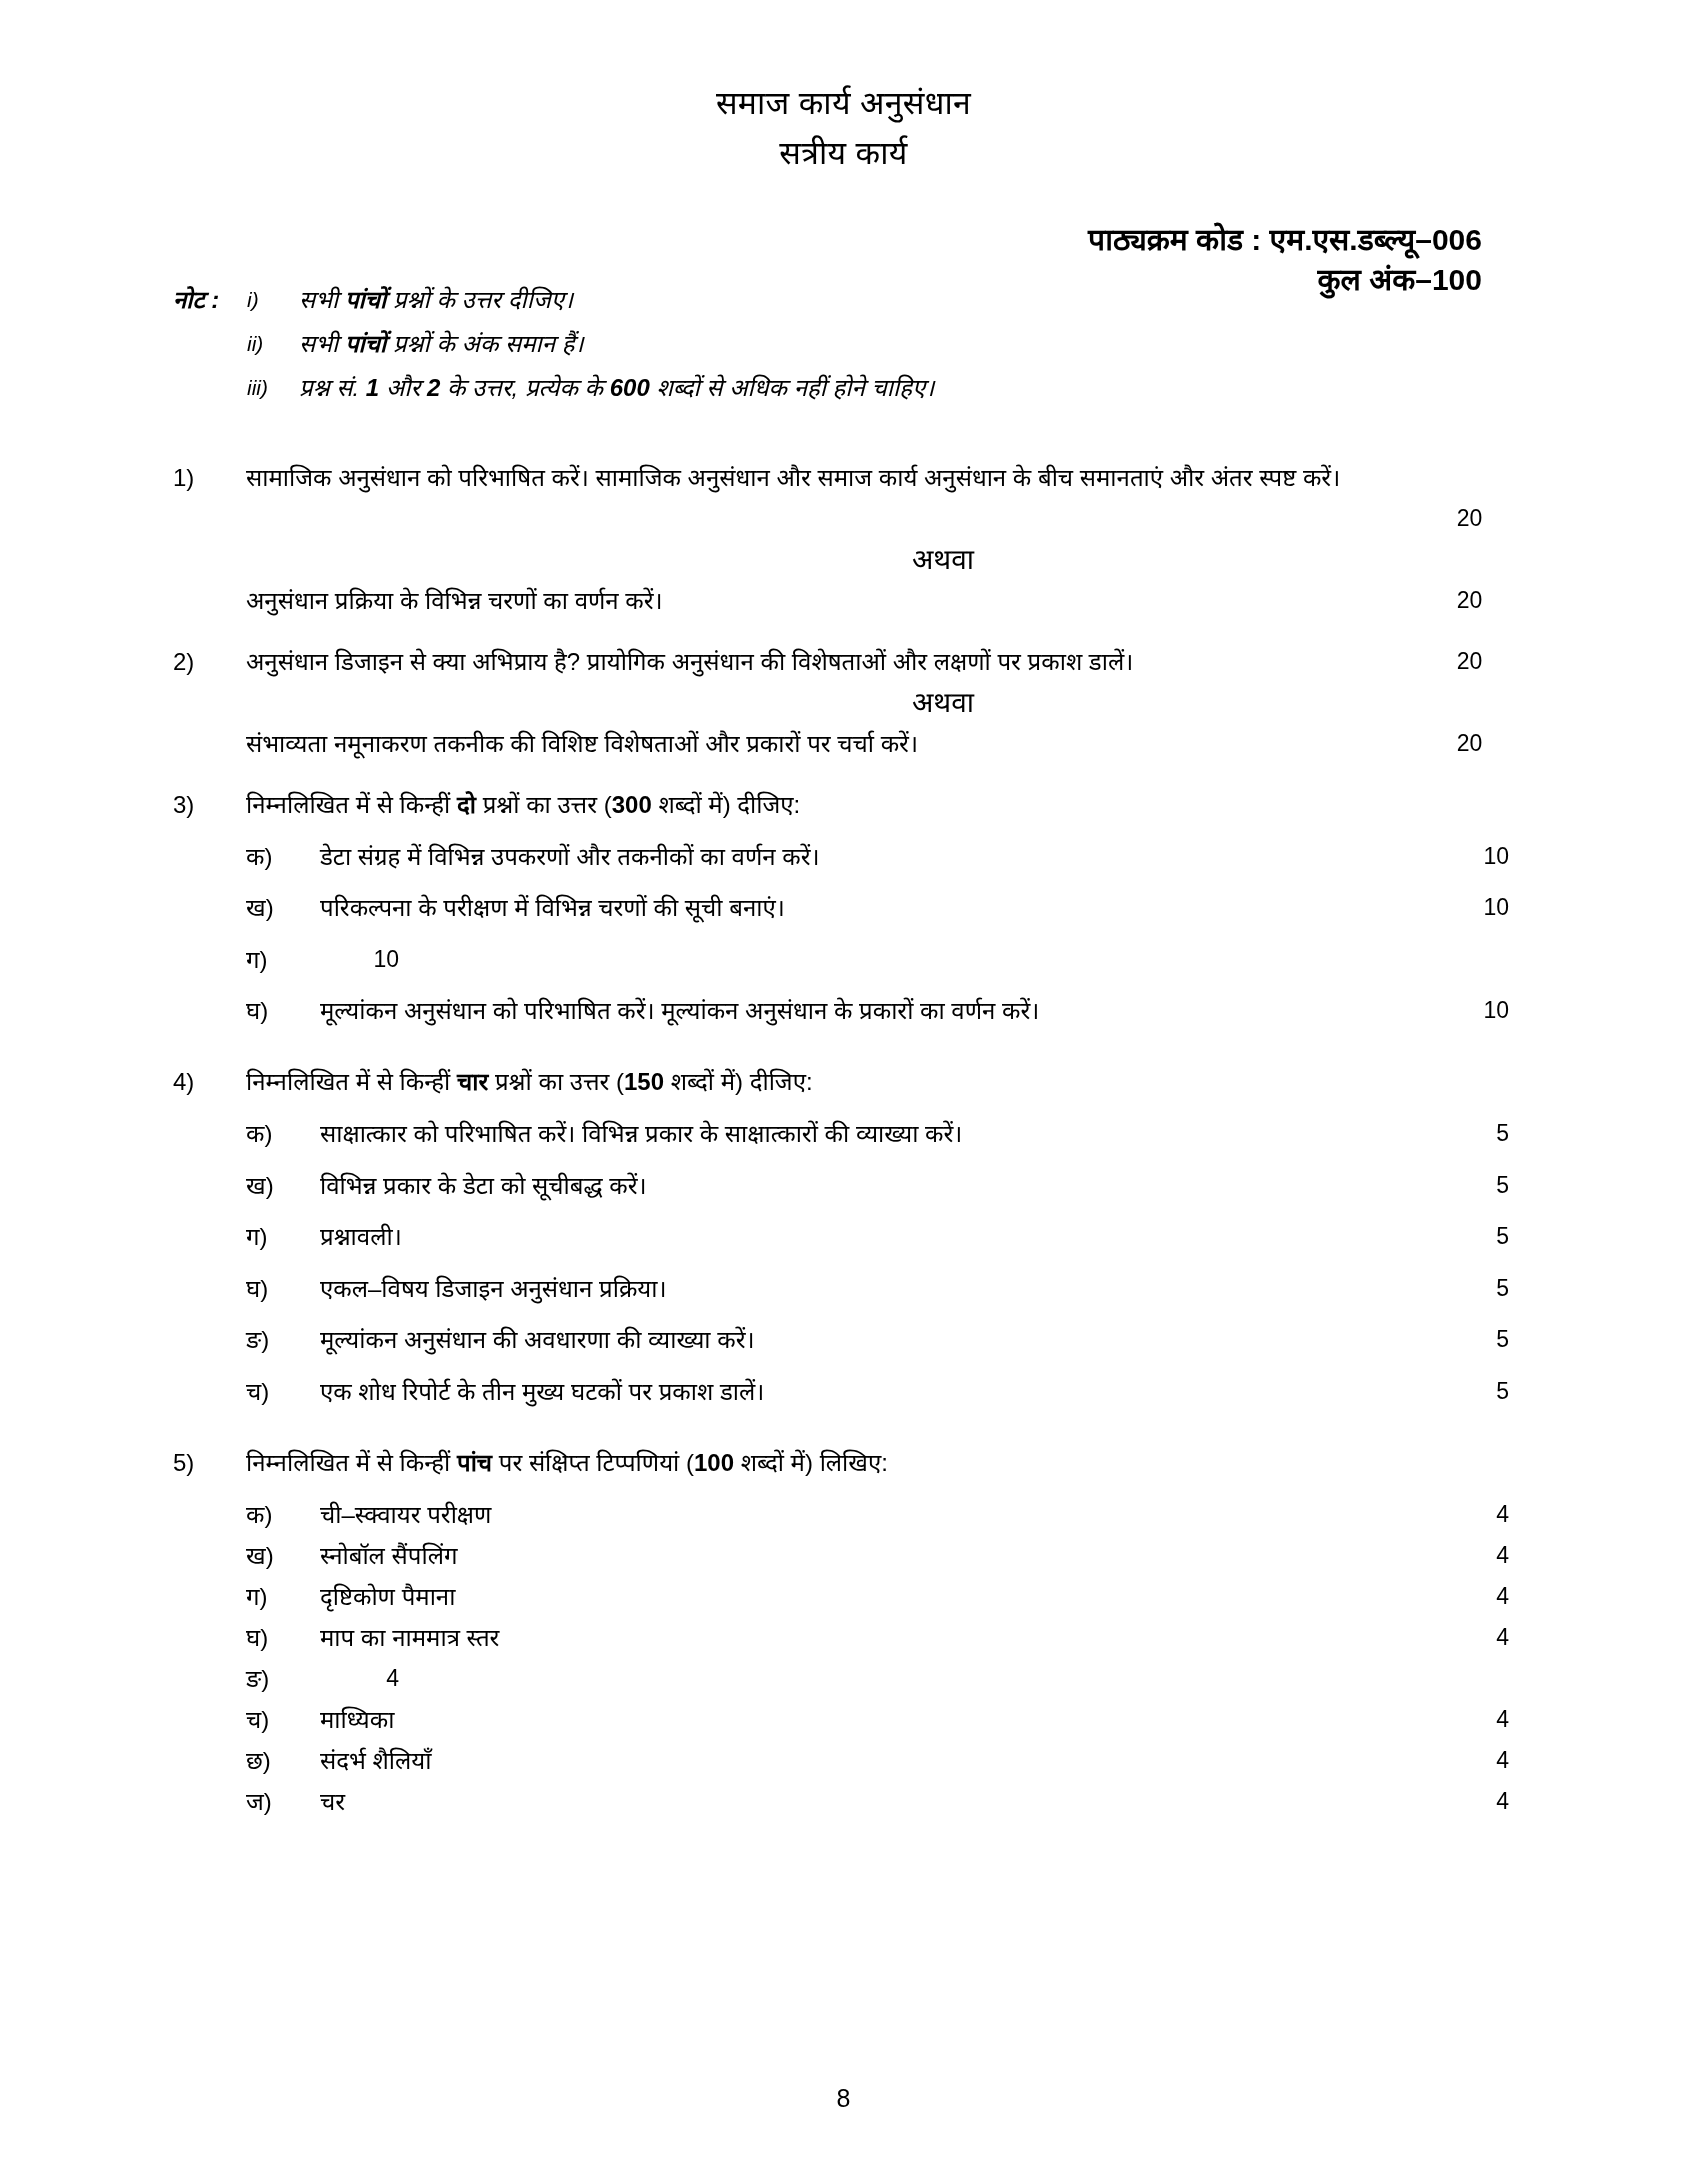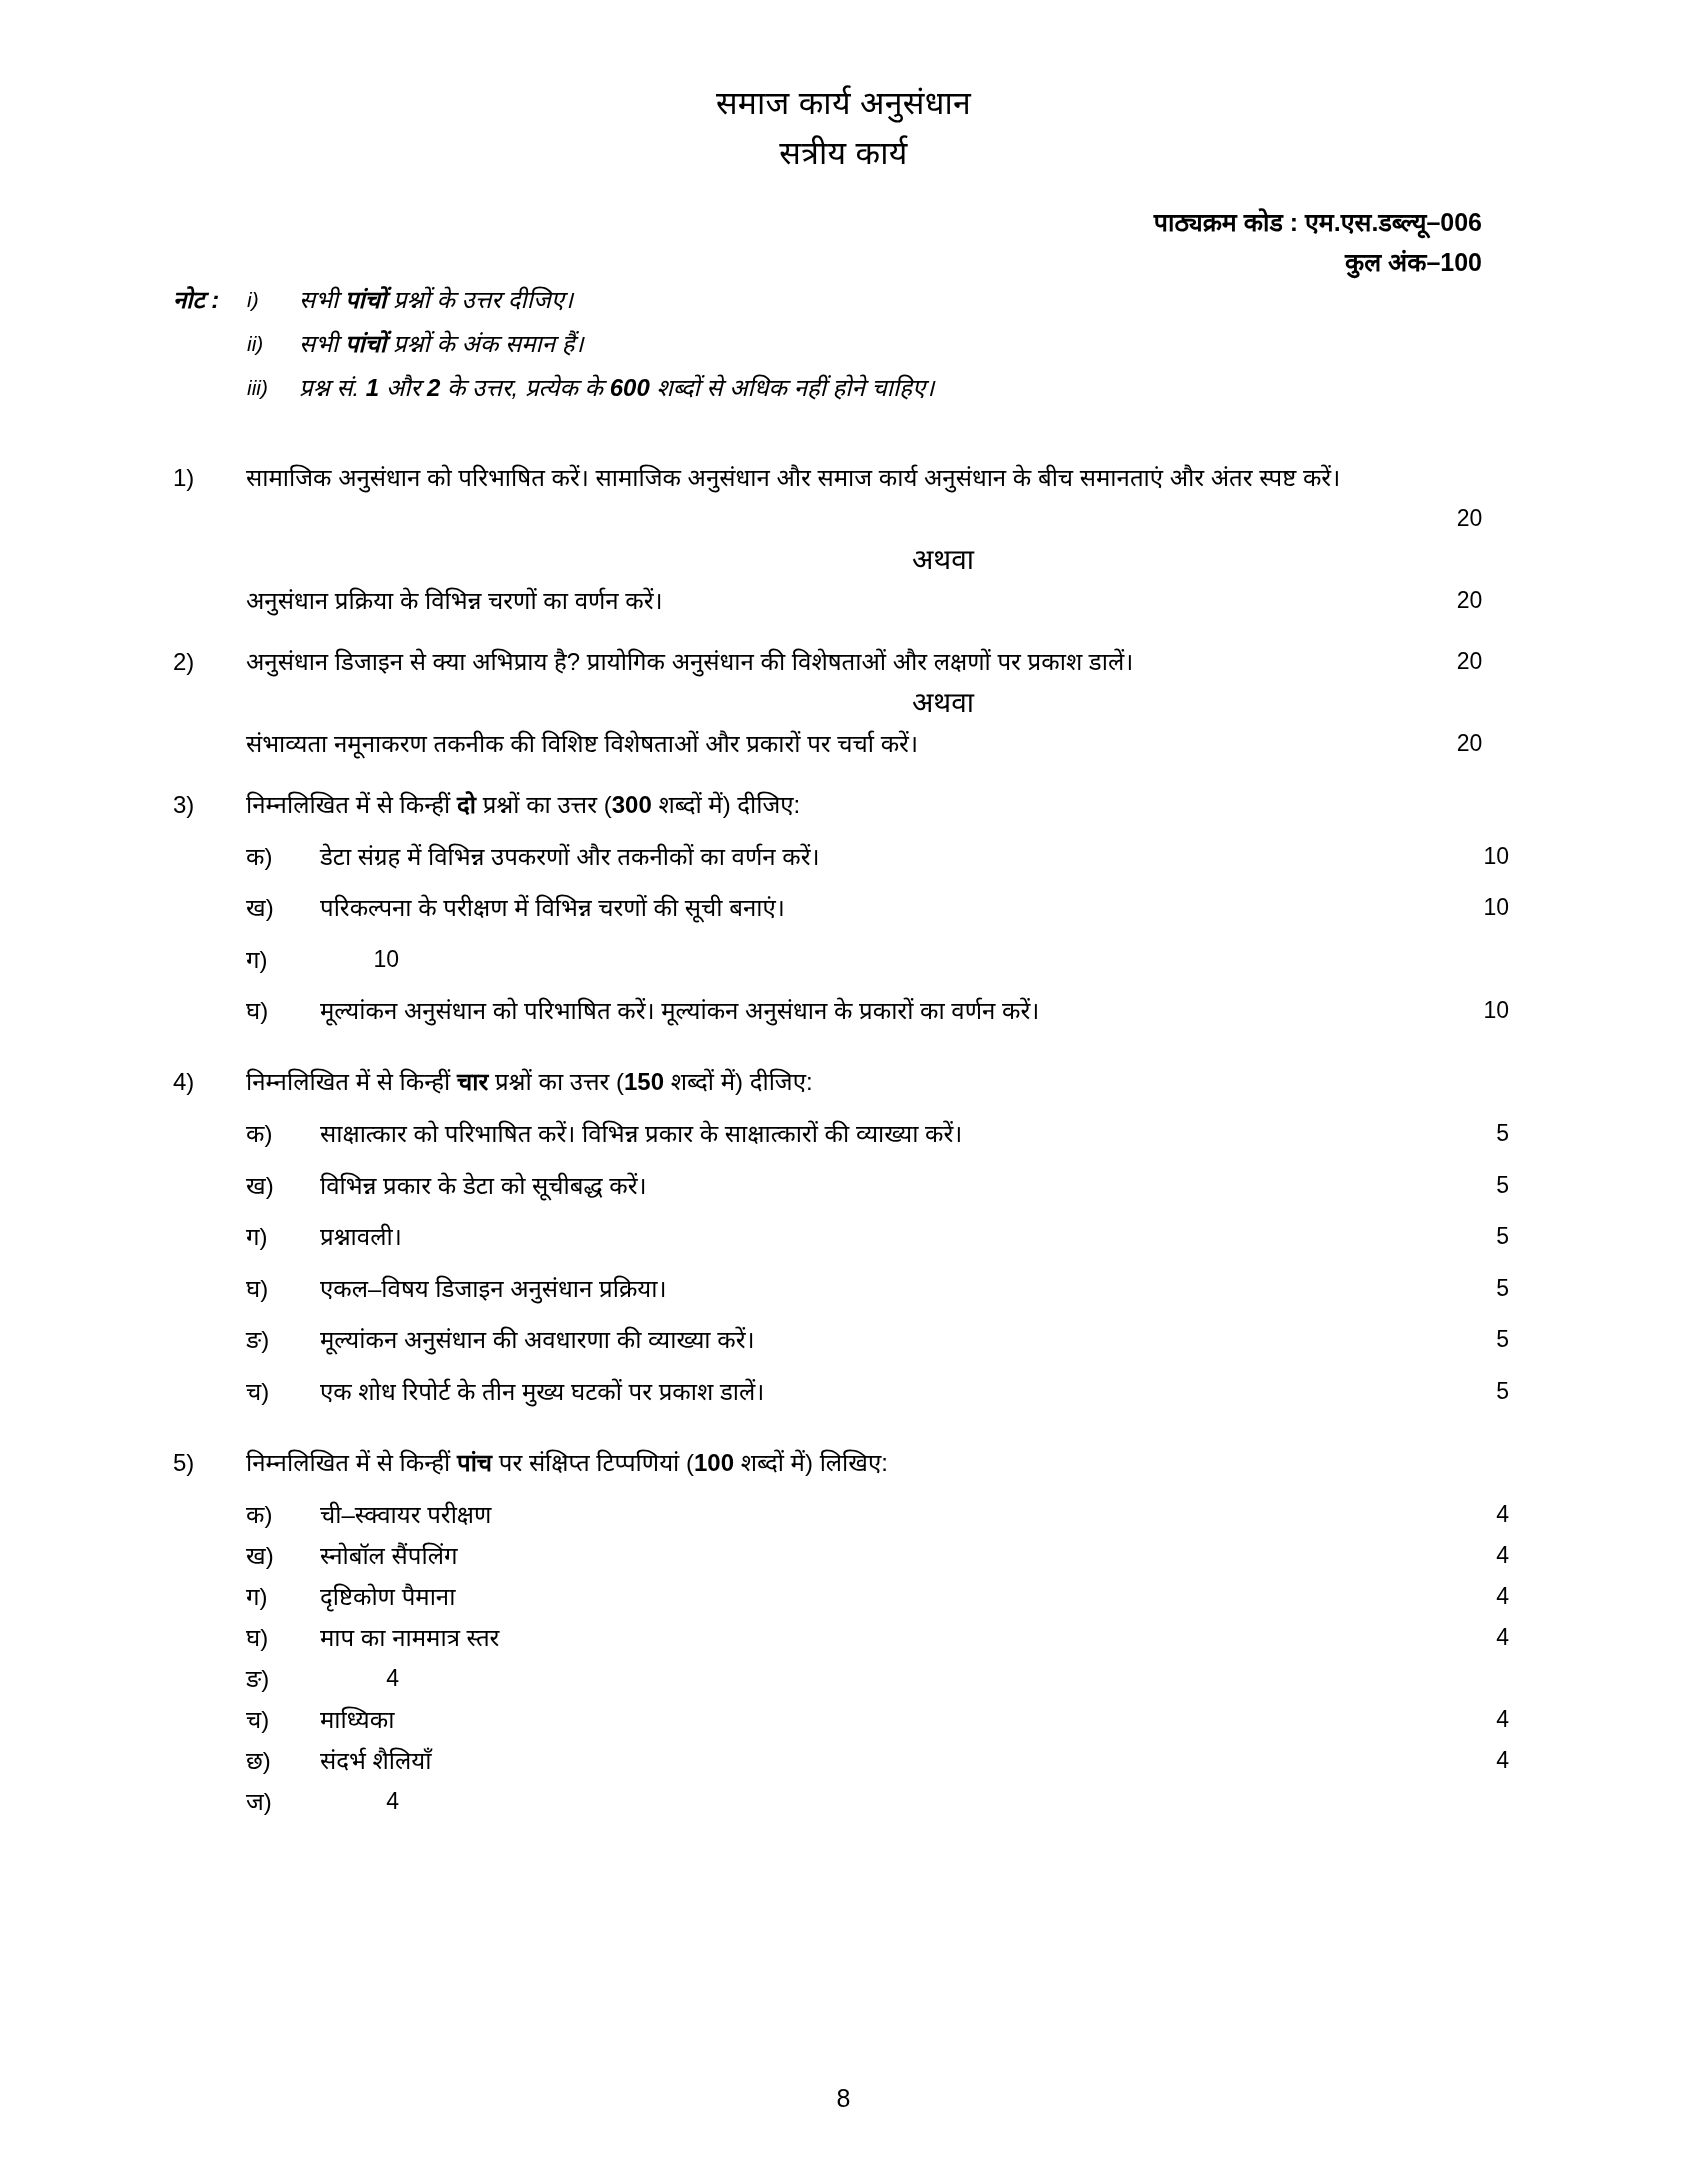--- a/index.html
+++ b/index.html
@@ -40,23 +40,23 @@
     font-size: 32px;
     line-height: 50px;
     letter-spacing: 0.3px;
     font-weight: 400;
   }
 
   
   .code-block {
     position: absolute;
     right: 205px;
-    top: 202px;
+    top: 220px;
     text-align: right;
-    font-size: 25px;
+    font-size: 30px;
     line-height: 40px;
     font-weight: 700;
     margin-left: 8px;
   }
 
   
   .notes {
     position: absolute;
     left: 173px;
     top: 278px;
@@ -356,20 +356,21 @@
         </div>
         <div class="subrow">
           <span class="subpad"></span>
           <span class="sublabel">छ)</span>
           <span class="subtext">संदर्भ शैलियाँ</span>
           <span class="submark">4</span>
         </div>
         <div class="subrow">
           <span class="subpad"></span>
           <span class="sublabel">ज)</span>
+          <span class="subtext">चर</span>
           <span class="submark">4</span>
         </div>
       </div>
 
     </div>
 
     <div class="page-number">8</div>
 
   </div>
 </div>

